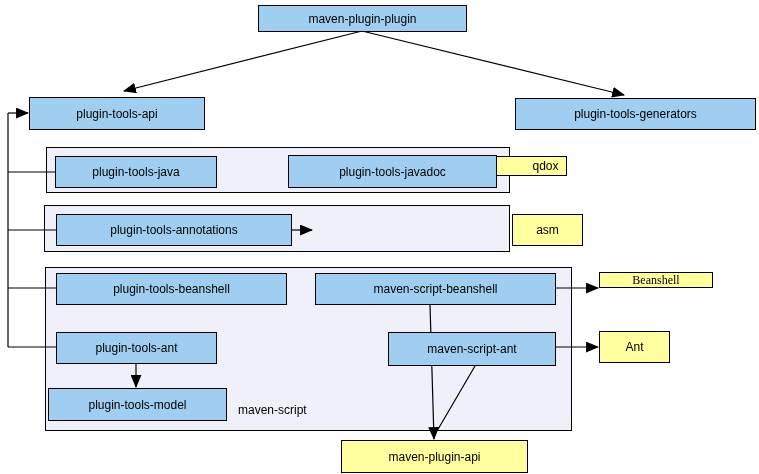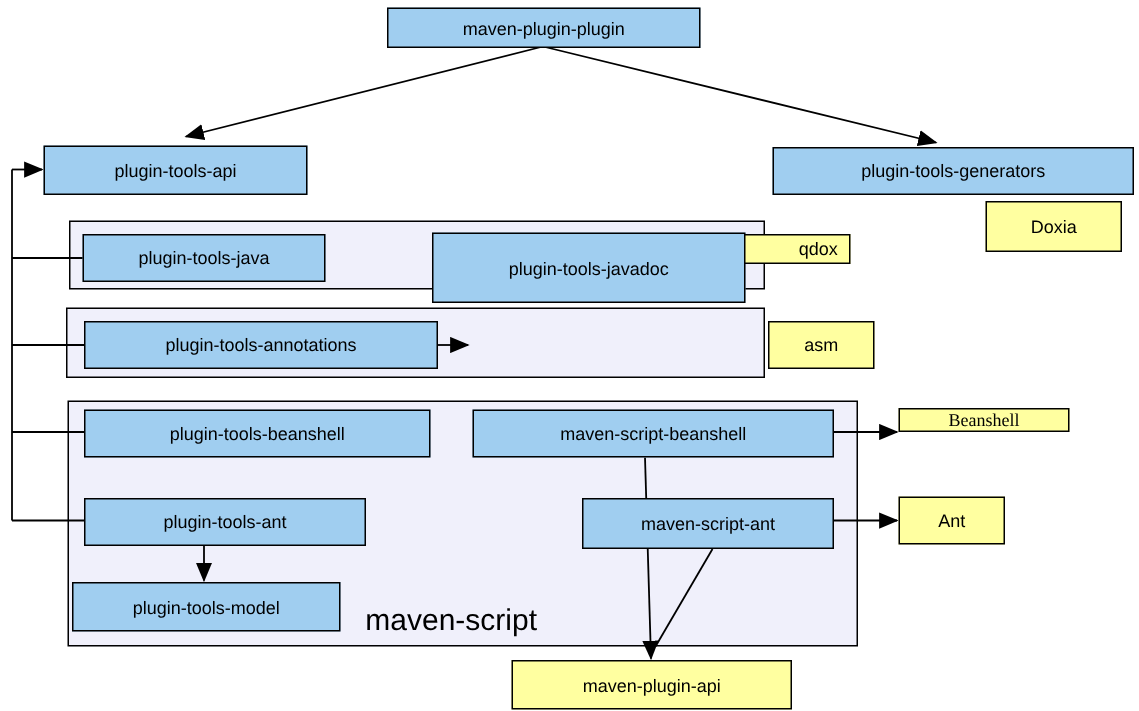--- a/index.html
+++ b/index.html
@@ -19,21 +19,21 @@
   .edges marker path{fill:var(--edge,#000000);}
   .node{
     position:absolute;box-sizing:border-box;z-index:3;
     display:flex;align-items:center;justify-content:center;
     border:1px solid var(--border,#000000);
     font-size:12px;white-space:nowrap;line-height:1;
   }
   .module{background:var(--module_fill,#a0cef0);}
   .external{background:var(--external_fill,#ffffa0);}
   .grouplabel{
-    position:absolute;z-index:3;font-size:20px;text-align:right;white-space:nowrap;
+    position:absolute;z-index:3;font-size:12px;text-align:left;white-space:nowrap;
   }
 </style>
 </head>
 <body>
 
 <div class="canvas">
 
   <div class="group" style="left:46px;top:147px;width:464px;height:46px;"></div>
   <div class="group" style="left:44px;top:205px;width:466px;height:47px;"></div>
   <div class="group" style="left:45px;top:267px;width:527px;height:164px;"></div>
@@ -57,29 +57,28 @@
     <line x1="556" y1="288" x2="598" y2="288" marker-end="url(#arr)"></line>
     <line x1="556" y1="347" x2="598" y2="347" marker-end="url(#arr)"></line>
     <line x1="430" y1="305" x2="434" y2="439" marker-end="url(#arr)"></line>
     <line x1="475" y1="366" x2="437" y2="431"></line>
   </svg>
 
   <div class="node module" style="left:258px;top:5px;width:209px;height:27px;">maven-plugin-plugin</div>
   <div class="node module" style="left:29px;top:97px;width:176px;height:33px;">plugin-tools-api</div>
   <div class="node module" style="left:515px;top:98px;width:241px;height:32px;">plugin-tools-generators</div>
   <div class="node module" style="left:55px;top:156px;width:162px;height:32px;">plugin-tools-java</div>
-  <div class="node module" style="left:288px;top:155px;width:209px;height:47px;">plugin-tools-javadoc</div>
+  <div class="node module" style="left:288px;top:155px;width:209px;height:33px;">plugin-tools-javadoc</div>
   <div class="node module" style="left:56px;top:214px;width:236px;height:32px;">plugin-tools-annotations</div>
   <div class="node module" style="left:56px;top:273px;width:231px;height:32px;">plugin-tools-beanshell</div>
   <div class="node module" style="left:315px;top:273px;width:241px;height:32px;">maven-script-beanshell</div>
-  <div class="node module" style="left:56px;top:332px;width:188px;height:32px;">plugin-tools-ant</div>
+  <div class="node module" style="left:56px;top:332px;width:161px;height:32px;">plugin-tools-ant</div>
   <div class="node module" style="left:388px;top:332px;width:168px;height:34px;">maven-script-ant</div>
   <div class="node module" style="left:48px;top:388px;width:179px;height:33px;">plugin-tools-model</div>
 
-  <div class="node external" style="left:657px;top:134px;width:91px;height:34px;">Doxia</div>
   <div class="node external" style="left:496px;top:156px;width:71px;height:20px;padding-left:28px;">qdox</div>
   <div class="node external" style="left:512px;top:214px;width:71px;height:32px;">asm</div>
   <div class="node external" style="left:599px;top:272px;width:114px;height:16px;font-family:Liberation Serif, serif;">Beanshell</div>
   <div class="node external" style="left:599px;top:331px;width:71px;height:32px;">Ant</div>
   <div class="node external" style="left:341px;top:440px;width:187px;height:33px;">maven-plugin-api</div>
 
   <div class="grouplabel" style="left:238px;top:403px;width:120px;height:20px;">maven-script</div>
 
 </div>
 

